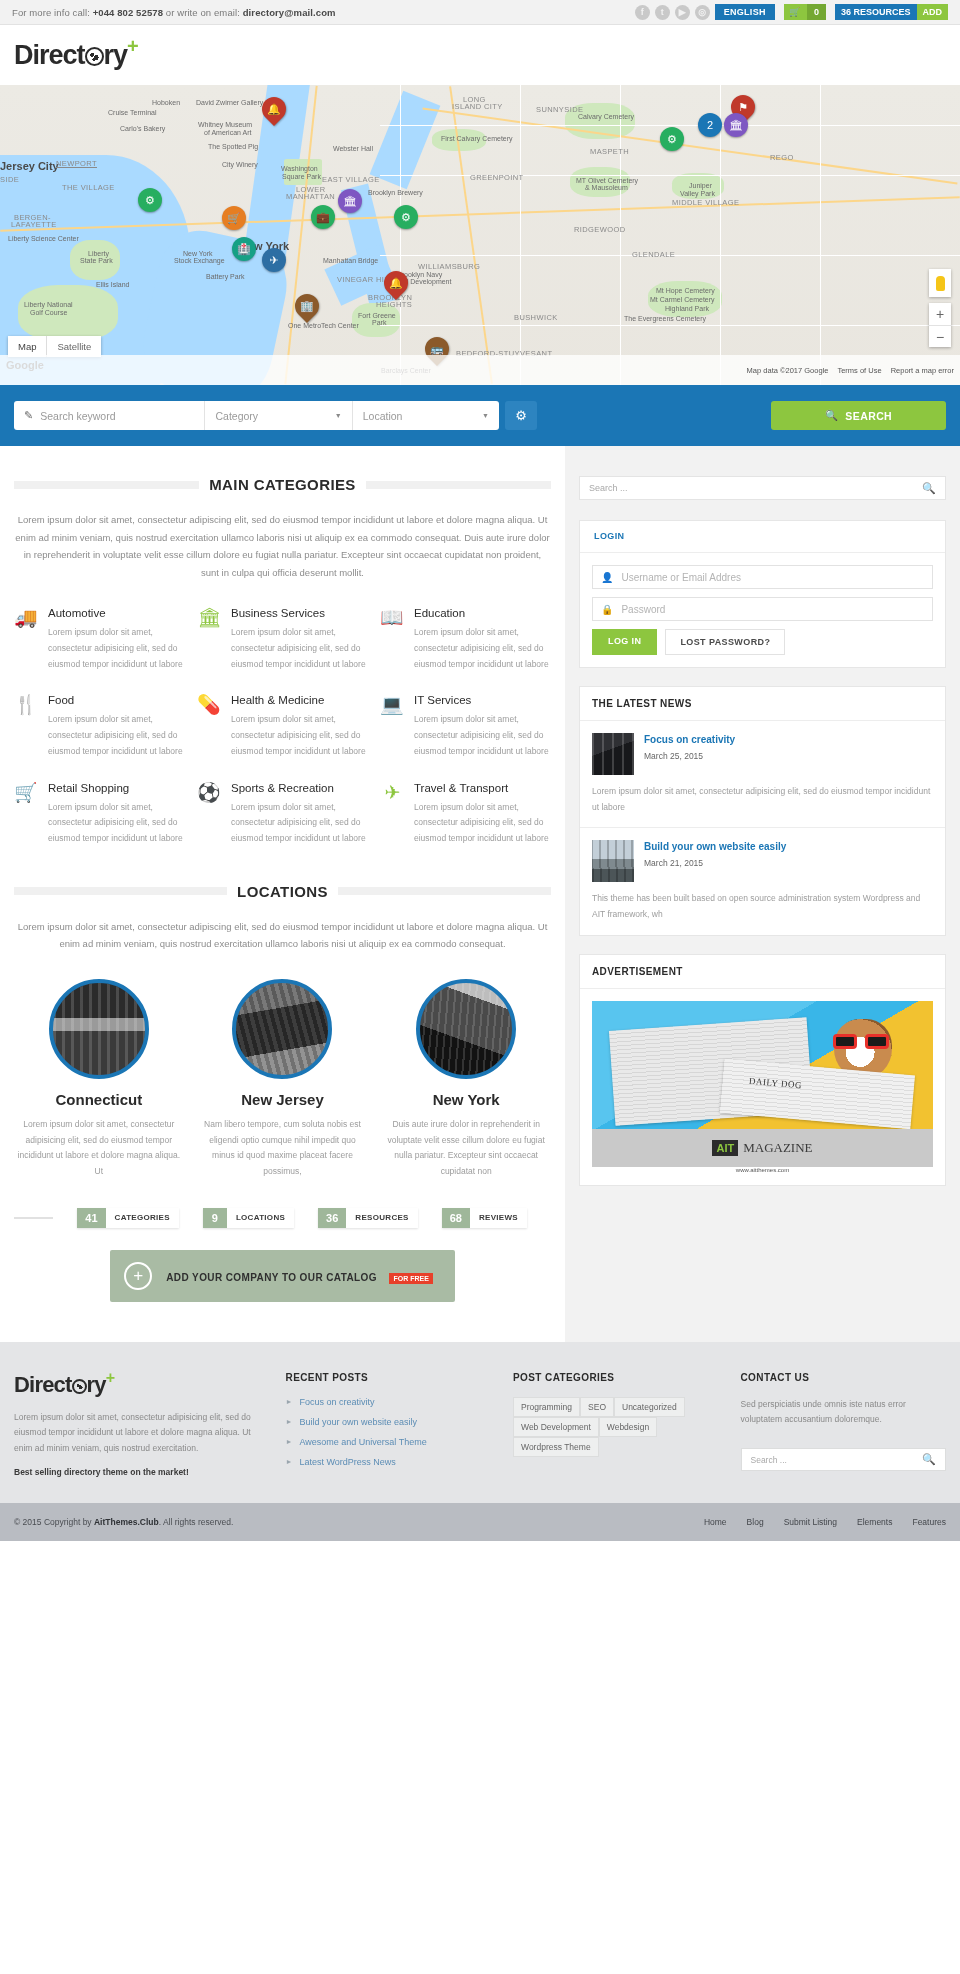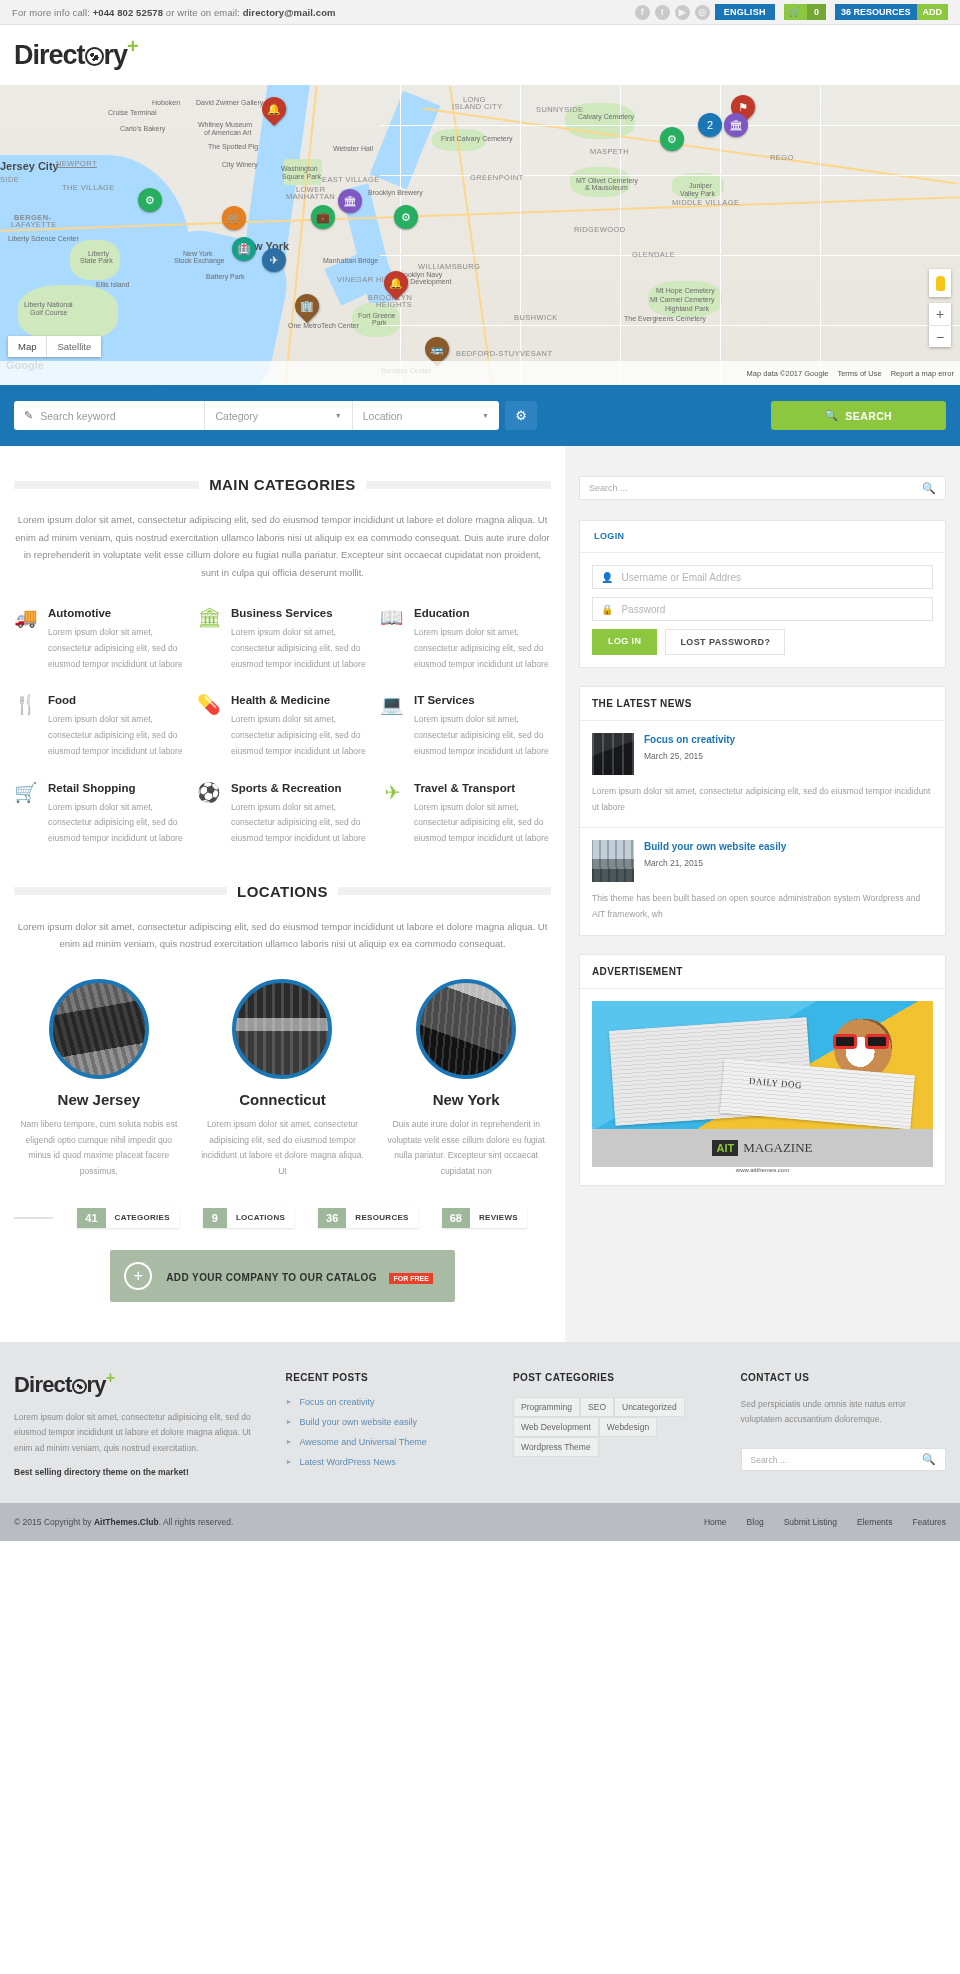--- a/index.html
+++ b/index.html
@@ -96,21 +96,21 @@
   .pin.circ span { transform: none; }
   .map-typebtn { display: flex; position: absolute; left: 8px; bottom: 28px; box-shadow: 0 1px 3px rgba(0,0,0,.3); }
   .map-typebtn div { background: #fff; padding: 5px 10px; font-size: 9.5px; color: #444; }
   .map-typebtn div + div { border-left: 1px solid #ddd; color: #666; }
   .zoom-ctrl { position: absolute; right: 9px; bottom: 38px; width: 22px; box-shadow: 0 1px 3px rgba(0,0,0,.3); }
   .zoom-ctrl div { background: #fff; height: 22px; display: flex; align-items: center; justify-content: center; font-size: 14px; color: #666; }
   .zoom-ctrl div + div { border-top: 1px solid #e2e2e2; }
   .pegman { position: absolute; right: 9px; bottom: 88px; width: 22px; height: 28px; background: #fff; box-shadow: 0 1px 3px rgba(0,0,0,.3); display:flex; align-items:center; justify-content:center; }
   .pegman i { width: 9px; height: 15px; background: #f5c518; border-radius: 4px 4px 2px 2px; display:block;}
   .map-footer {
-    position: absolute; bottom: 0; left: 0; right: 0; height: 24px;
+    position: absolute; bottom: 0; left: 0; right: 0; height: 30px;
     background: rgba(255,255,255,.78); font-size: 7.5px; color: #555;
     display: flex; align-items: center; justify-content: flex-end; gap: 9px; padding-right: 6px;
   }
   .gmaps-logo { position: absolute; left: 6px; bottom: 14px; font-size: 11px; font-weight: bold; color: #5a5a5a; }
 
   
   .searchband { background: #1b76b5; padding: 16px 14px; display: flex; align-items: center; gap: 0; }
   .searchbox {
     background: #fff; border-radius: 3px; display: flex; align-items: center;
     width: 485px; height: 29px; overflow: hidden;
@@ -140,21 +140,21 @@
   
   .sec-head { display: flex; align-items: center; gap: 10px; margin-bottom: 18px; }
   .sec-head .rule { flex: 1; height: 8px; background: #f0f0f0; }
   .sec-head h2 { font-size: 15px; font-weight: bold; color: #2b2b2b; letter-spacing: .4px; white-space: nowrap; }
   .sec-intro { font-size: 9.5px; line-height: 1.85; color: #8d8d8d; text-align: center; margin-bottom: 26px; }
 
   
   .cat-grid { display: grid; grid-template-columns: repeat(3,1fr); gap: 22px 12px; }
   .cat-item { display: flex; gap: 9px; }
   .cat-icon { width: 25px; flex: none; color: #8dc63f; font-size: 19px; line-height: 1; display: flex; align-items: flex-start; justify-content: center; padding-top: 1px; }
-  .cat-title { font-size: 11.5px; font-weight: bold; color: #2b2b2b; margin-bottom: 6px; }
+  .cat-title { font-size: 11.5px; font-weight: normal; color: #2b2b2b; margin-bottom: 6px; }
   .cat-desc { font-size: 8.5px; line-height: 1.85; color: #9d9d9d; }
 
   
   .loc-grid { display: grid; grid-template-columns: repeat(3,1fr); gap: 14px; margin-top: 8px; }
   .loc-item { text-align: center; }
   .loc-photo {
     width: 100px; height: 100px; border-radius: 50%; margin: 0 auto 12px;
     border: 4px solid #1b76b5; overflow: hidden; position: relative;
     background: linear-gradient(160deg,#8f8f8f 0%,#4a4a4a 45%,#1f1f1f 100%);
   }
@@ -371,21 +371,21 @@
       <div class="map-label " style="left: 394px; top: 193px;">Yard Development</div>
       <div class="map-label nb" style="left: 368px; top: 208px;">BROOKLYN</div>
       <div class="map-label nb" style="left: 376px; top: 215px;">HEIGHTS</div>
       <div class="map-label " style="left: 288px; top: 237px;">One MetroTech Center</div>
       <div class="map-label " style="left: 358px; top: 227px;">Fort Greene</div>
       <div class="map-label " style="left: 372px; top: 234px;">Park</div>
       <div class="map-label nb" style="left: 514px; top: 228px;">BUSHWICK</div>
       <div class="map-label nb" style="left: 456px; top: 264px;">BEDFORD-STUYVESANT</div>
       <div class="map-label " style="left: 381px; top: 282px;">Barclays Center</div>
       <div class="map-label " style="left: 8px; top: 150px;">Liberty Science Center</div>
-      <div class="map-label nb" style="left: 14px; top: 128px; font-weight: bold;">BERGEN-</div>
+      <div class="map-label nb" style="left: 14px; top: 128px;">BERGEN-</div>
       <div class="map-label nb" style="left: 11px; top: 135px;">LAFAYETTE</div>
       <div class="map-label " style="left: 88px; top: 165px;">Liberty</div>
       <div class="map-label " style="left: 80px; top: 172px;">State Park</div>
       <div class="map-label " style="left: 96px; top: 196px;">Ellis Island</div>
       <div class="map-label " style="left: 24px; top: 216px;">Liberty National</div>
       <div class="map-label " style="left: 30px; top: 224px;">Golf Course</div>
       <div class="map-label nb" style="left: 463px; top: 10px;">LONG</div>
       <div class="map-label nb" style="left: 452px; top: 17px;">ISLAND CITY</div>
       <div class="map-label nb" style="left: 536px; top: 20px;">SUNNYSIDE</div>
       <div class="map-label " style="left: 578px; top: 28px;">Calvary Cemetery</div>
@@ -576,28 +576,28 @@
 
     <div class="sec-head" style="margin-top:36px;">
       <div class="rule"></div>
       <h2>LOCATIONS</h2>
       <div class="rule"></div>
     </div>
     <p class="sec-intro">Lorem ipsum dolor sit amet, consectetur adipiscing elit, sed do eiusmod tempor incididunt ut labore et dolore magna aliqua. Ut enim ad minim veniam, quis nostrud exercitation ullamco laboris nisi ut aliquip ex ea commodo consequat.</p>
 
     <div class="loc-grid">
       <div class="loc-item">
+        <div class="loc-photo p1"></div>
+        <div class="loc-title">Connecticut</div>
+        <div class="loc-desc">Lorem ipsum dolor sit amet, consectetur adipisicing elit, sed do eiusmod tempor incididunt ut labore et dolore magna aliqua. Ut</div>
+      </div>
+      <div class="loc-item">
         <div class="loc-photo p2"></div>
         <div class="loc-title">New Jersey</div>
         <div class="loc-desc">Nam libero tempore, cum soluta nobis est eligendi optio cumque nihil impedit quo minus id quod maxime placeat facere possimus,</div>
-      </div>
-      <div class="loc-item">
-        <div class="loc-photo p1"></div>
-        <div class="loc-title">Connecticut</div>
-        <div class="loc-desc">Lorem ipsum dolor sit amet, consectetur adipisicing elit, sed do eiusmod tempor incididunt ut labore et dolore magna aliqua. Ut</div>
       </div>
       <div class="loc-item">
         <div class="loc-photo p3"></div>
         <div class="loc-title">New York</div>
         <div class="loc-desc">Duis aute irure dolor in reprehenderit in voluptate velit esse cillum dolore eu fugiat nulla pariatur. Excepteur sint occaecat cupidatat non</div>
       </div>
     </div>
 
     <div class="counters">
       <div class="line" style="width:110px;"></div>

